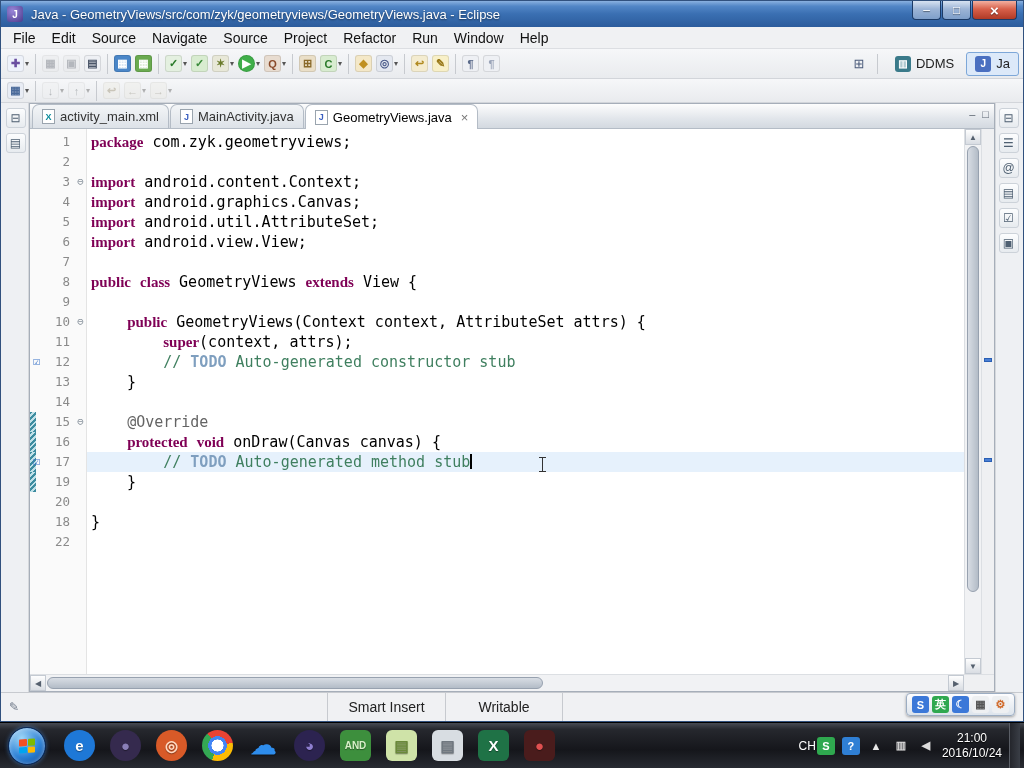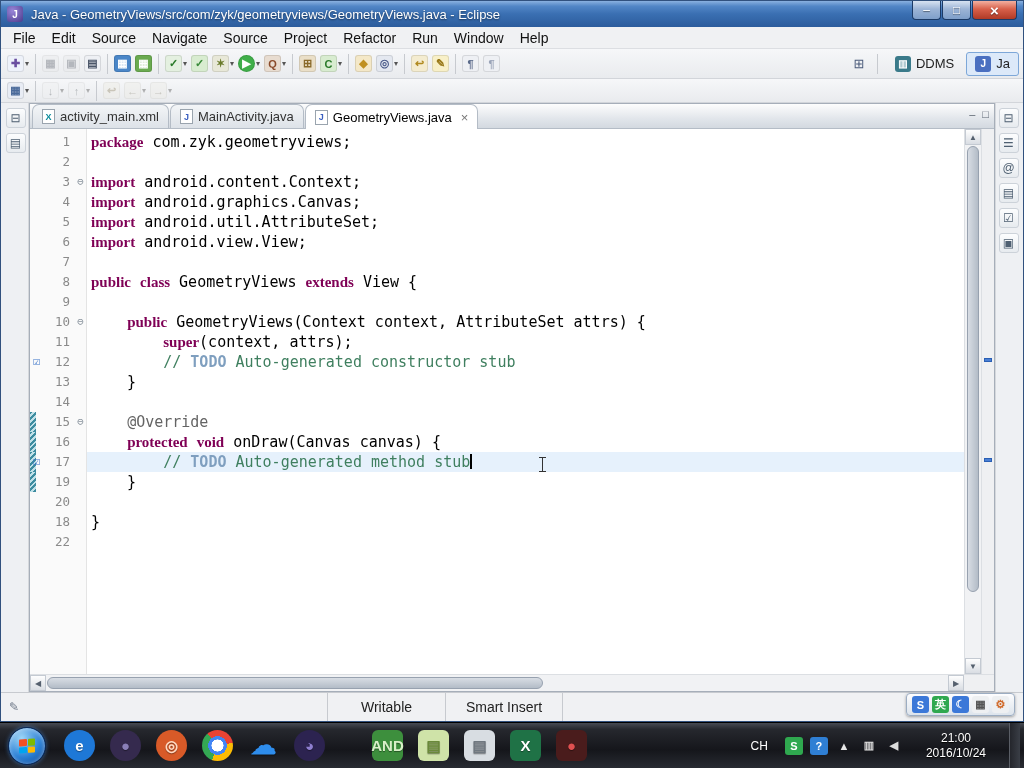--- a/index.html
+++ b/index.html
@@ -113,22 +113,22 @@
   .flag{width:16px;height:14px;display:grid;grid-template-columns:1fr 1fr;grid-template-rows:1fr 1fr;gap:1px;transform:skewY(-4deg);}
   .flag i{border-radius:1px;}
   .task-apps{display:flex;align-items:center;gap:15px;margin-left:10px;}
   .task-app{width:31px;height:31px;display:flex;align-items:center;justify-content:center;font-weight:bold;font-size:15px;
     text-shadow:0 1px 1px rgba(0,0,0,.4);}
   .task-app.rounded{border-radius:6px;}
   .task-app.circle{border-radius:50%;}
   .task-app.chrome{border-radius:50%;
     background:radial-gradient(circle at center,#fff 0 27%,#4285f4 28% 42%,transparent 43%),
     conic-gradient(from -40deg,#ea4335 0 120deg,#fbbc05 120deg 240deg,#34a853 240deg 360deg);}
-  .task-app.small-text{font-size:15px;letter-spacing:0;margin-left:32px;}
-  .tray{margin-left:auto;display:flex;align-items:center;gap:17px;padding-right:2px;}
+  .task-app.small-text{font-size:10px;letter-spacing:0;}
+  .tray{margin-left:auto;display:flex;align-items:center;gap:1px;padding-right:2px;}
   .tray-lang{color:#fff;font-size:12px;}
   .tray-ic{width:18px;height:18px;border-radius:3px;display:flex;align-items:center;justify-content:center;font-size:11px;font-weight:bold;color:#fff;}
   .clock{display:flex;flex-direction:column;align-items:center;color:#fff;font-size:12px;line-height:15px;padding:0 6px;text-shadow:0 1px 1px #000;}
   .show-desktop{width:11px;height:46px;flex:none;border-left:1px solid #5a5e66;background:linear-gradient(90deg,#24262c,#3a3e46);}
 
   
   .ime-bar{position:absolute;right:9px;bottom:52px;height:23px;display:flex;align-items:center;gap:3px;
     background:linear-gradient(#fdfdfe,#dde4ec);border:1px solid #9cadc2;border-radius:4px;padding:0 5px;box-shadow:0 1px 3px rgba(0,0,0,.35);}
   .ime-ic{width:17px;height:17px;border-radius:3px;display:flex;align-items:center;justify-content:center;font-size:11px;font-weight:bold;color:#fff;}
 </style>
@@ -476,22 +476,22 @@
           <div class="strip-icon">@</div>
           <div class="strip-icon">▤</div>
           <div class="strip-icon">☑</div>
           <div class="strip-icon">▣</div>
         </div>
     </div>
 
     <div class="statusbar">
       <span class="status-icon">✎</span>
       <div class="status-spacer"></div>
+      <div class="sfield">Smart Insert</div>
       <div class="sfield">Writable</div>
-      <div class="sfield">Smart Insert</div>
     </div>
   </div>
 
   <div class="ime-bar">
       <div class="ime-ic" style="background: rgb(59, 120, 216); color: rgb(255, 255, 255);">S</div>
       <div class="ime-ic" style="background: rgb(47, 168, 79); color: rgb(255, 255, 255);">英</div>
       <div class="ime-ic" style="background: rgb(59, 120, 216); color: rgb(255, 255, 255);">☾</div>
       <div class="ime-ic" style="background: rgb(238, 240, 242); color: rgb(85, 85, 85);">▦</div>
       <div class="ime-ic" style="background: rgb(238, 240, 242); color: rgb(208, 106, 42);">⚙</div>
     </div>

